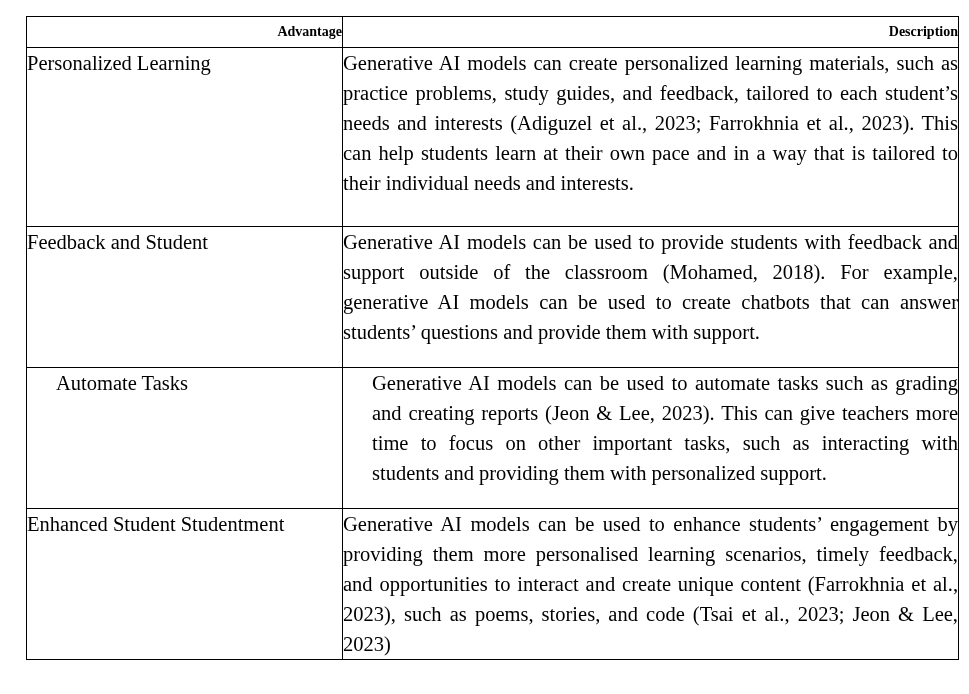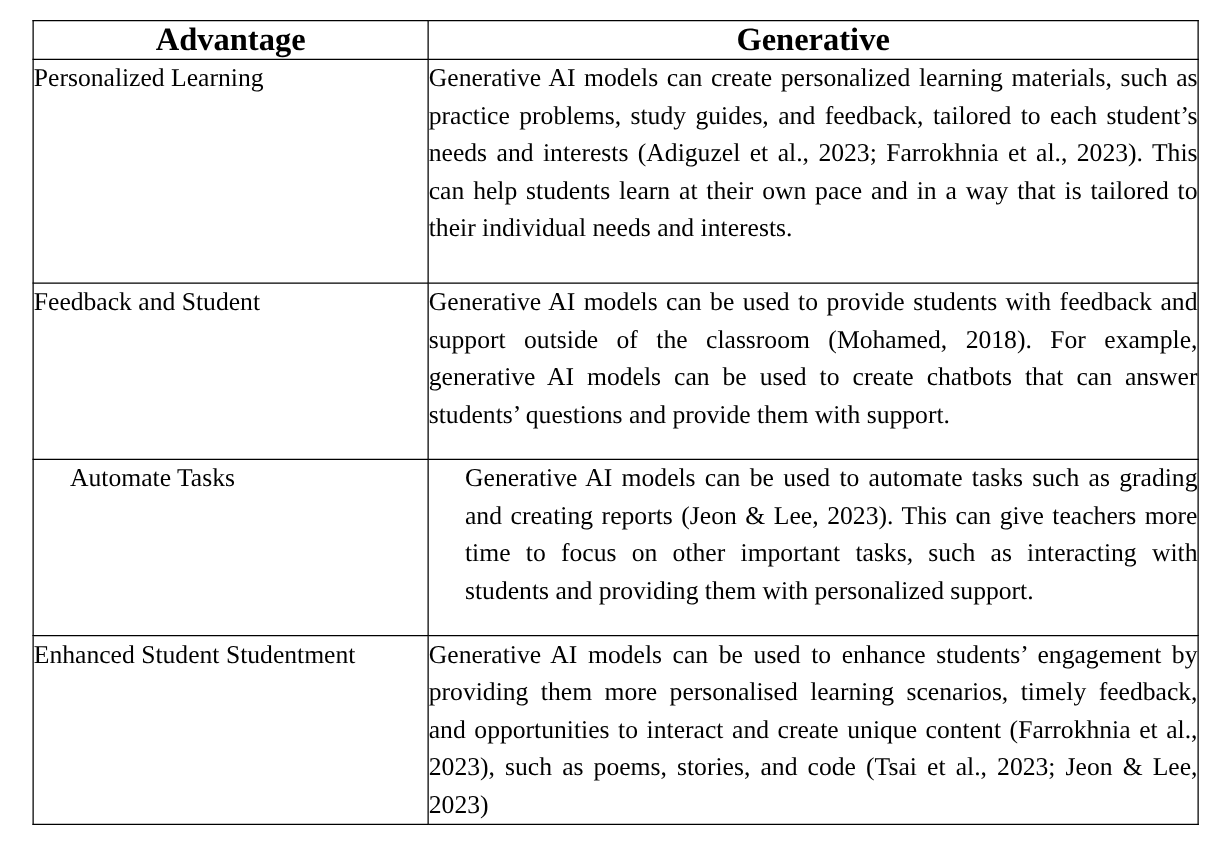--- a/index.html
+++ b/index.html
@@ -44,23 +44,23 @@
   table.advantages th {
     border: 1.1px solid #000000;
     vertical-align: top;
     padding: 0;
     background: #ffffff;
   }
 
   
   thead th {
     font-weight: bold;
-    font-size: 26px;
+    font-size: 14px;
     line-height: 30px;
-    text-align: center;
+    text-align: right;
     padding: 1px 10px 2px 10px;
     white-space: nowrap;
   }
 
   
   tbody td {
     font-size: 20.5px;
     line-height: 30.1px;
     padding: 4px 10px 5px 10px;
   }
@@ -102,21 +102,21 @@
 <div class="page">
   <div class="table-wrap">
     <table class="advantages">
       <colgroup>
         <col class="col-advantage">
         <col class="col-description">
       </colgroup>
       <thead>
         <tr>
           <th>Advantage</th>
-          <th>Generative</th>
+          <th>Description</th>
         </tr>
       </thead>
       <tbody>
         <tr class="row-1">
           <td class="cell-advantage">Personalized Learning</td>
           <td class="cell-description">Generative AI models can create personalized learning materials, such as practice problems, study guides, and feedback, tailored to each student’s needs and interests (Adiguzel et al., 2023; Farrokhnia et al., 2023).  This can help students learn at their own pace and in a way that is tailored to their individual needs and interests.</td>
         </tr>
         <tr class="row-2">
           <td class="cell-advantage">Feedback and Student</td>
           <td class="cell-description">Generative AI models can be used to provide students with feedback and support outside of the classroom (Mohamed, 2018).  For example, generative AI models can be used to create chatbots that can answer students’ questions and provide them with support.</td>

